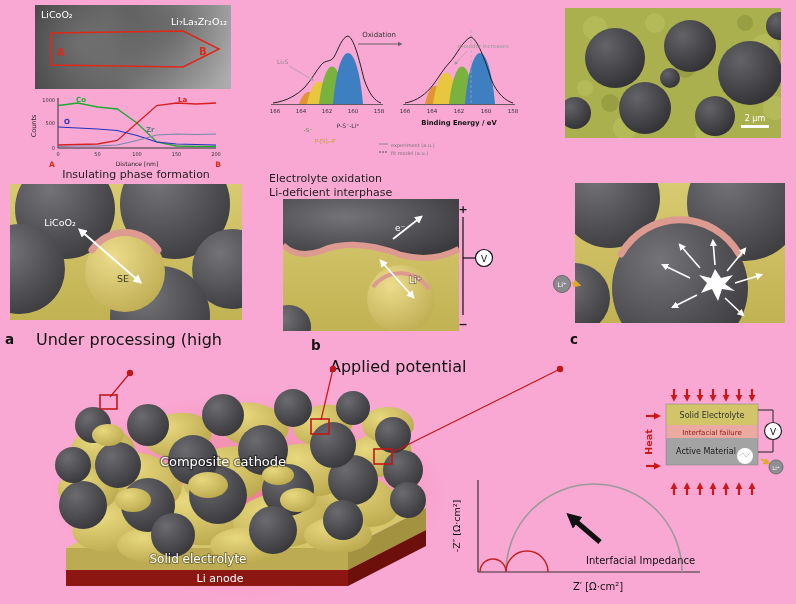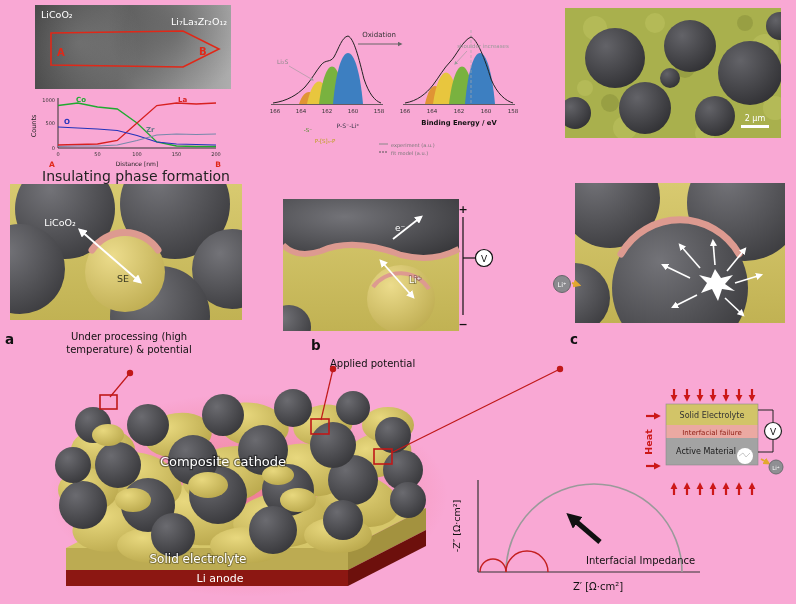--- a/index.html
+++ b/index.html
@@ -1,23 +1,23 @@
 <!DOCTYPE html>
 <html><head>
 <meta charset="utf-8">
 <style>
   * { margin:0; padding:0; box-sizing:border-box; }
   html,body { background:#fff; }
   body { font-family:"DejaVu Sans","Liberation Sans",sans-serif; }
   #fig { position:relative; width:796px; height:604px; background:#f9a8d4; overflow:hidden; }
   .abs { position:absolute; }
   .cap-letter { font-weight:bold; font-size:13.5px; color:#111; }
-  .cap-text { font-size:10px; color:#111; text-align:center; line-height:1.3; }
+  .cap-text { font-size:16px; color:#111; text-align:center; line-height:1.3; }
   .cap-text span { display:block; }
-  .sub-title { font-size:14px; color:#222; }
+  .sub-title { font-size:11px; color:#222; }
   .tem {
     left:35px; top:5px; width:196px; height:84px;
     background:
       radial-gradient(circle at 22% 45%, rgba(255,255,255,.14), transparent 40%),
       radial-gradient(circle at 72% 28%, rgba(0,0,0,.22), transparent 45%),
       linear-gradient(100deg,#464646,#676767 45%,#979797 78%,#aeaeae);
   }
   .tem-lab { position:absolute; color:#fff; font-size:9.5px; }
   svg text { user-select:none; }
 </style>
@@ -96,21 +96,20 @@
       <path d="M 82,66 A 40,40 0 0 1 148,66" fill="none" stroke="#dd9a90" stroke-width="7" stroke-linecap="round"></path>
     </g>
     <line x1="70" y1="46" x2="130" y2="98" stroke="#fff" stroke-width="2" marker-start="url(#awA)" marker-end="url(#awA)"></line>
     <text x="50" y="42" text-anchor="middle" fill="#fff" font-size="9.5">LiCoO₂</text>
     <text x="113" y="98" text-anchor="middle" fill="#3a3a22" font-size="9.5">SE</text>
   </svg>
 
   <div class="abs cap-letter" style="left:5px;top:331px">a</div>
   <div class="abs cap-text" style="left:20px;top:330px;width:218px">
     <span>Under processing (high</span>
-    <span>temperature) &amp; potential</span>
   </div>
 
   <svg class="abs" style="left:263px;top:4px" width="260" height="166" viewBox="0 0 260 166">
     <defs>
       <marker id="agX" viewBox="0 0 10 10" refX="7" refY="5" markerWidth="5" markerHeight="5" orient="auto">
           <path d="M0,0L10,5L0,10Z" fill="#666"></path>
         </marker>
       <marker id="agX2" viewBox="0 0 10 10" refX="7" refY="5" markerWidth="6" markerHeight="6" orient="auto">
           <path d="M0,0L10,5L0,10Z" fill="#999"></path>
         </marker>
@@ -162,20 +161,22 @@
 
     <g>
       <line x1="116" y1="140" x2="125" y2="140" stroke="#888" stroke-width="1"></line>
       <text x="128" y="142.5" font-size="5" fill="#777">experiment (a.u.)</text>
       <line x1="116" y1="148" x2="125" y2="148" stroke="#555" stroke-width="1" stroke-dasharray="2 1"></line>
       <text x="128" y="150.5" font-size="5" fill="#777">fit model (a.u.)</text>
     </g>
   </svg>
 
   <div class="abs sub-title" style="left:269px;top:172px;width:160px;line-height:1.25">
+    <span style="display:block">Electrolyte oxidation</span>
+    <span style="display:block">Li-deficient interphase</span>
   </div>
 
   <svg class="abs" style="left:283px;top:199px" width="212" height="132" viewBox="0 0 212 132">
     <defs>
       <marker id="awB" viewBox="0 0 10 10" refX="7" refY="5" markerWidth="4.5" markerHeight="4.5" orient="auto-start-reverse">
           <path d="M0,0L10,5L0,10Z" fill="#fff"></path>
         </marker>
     </defs>
     <rect x="0" y="0" width="176" height="132" fill="url(#bgA)"></rect>
     <path d="M 0,0 H 176 V 50 Q 150,64 118,56 Q 70,38 38,52 Q 14,60 0,46 Z" fill="url(#dGA)"></path>

